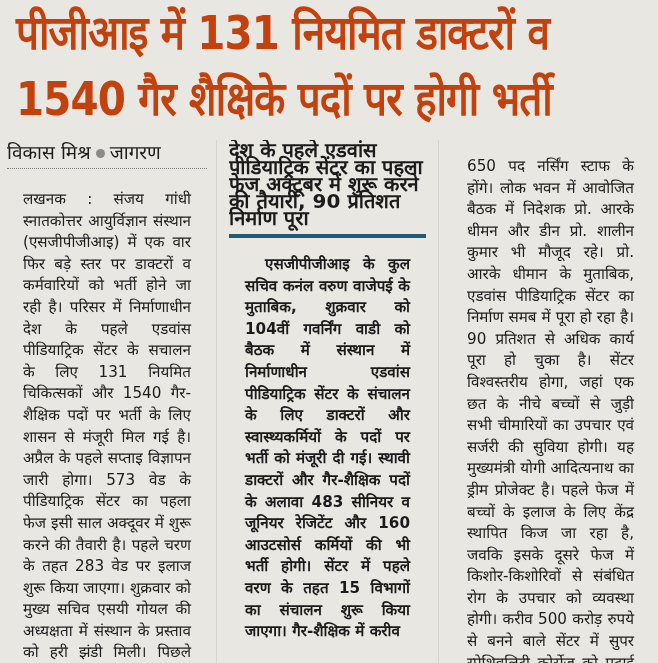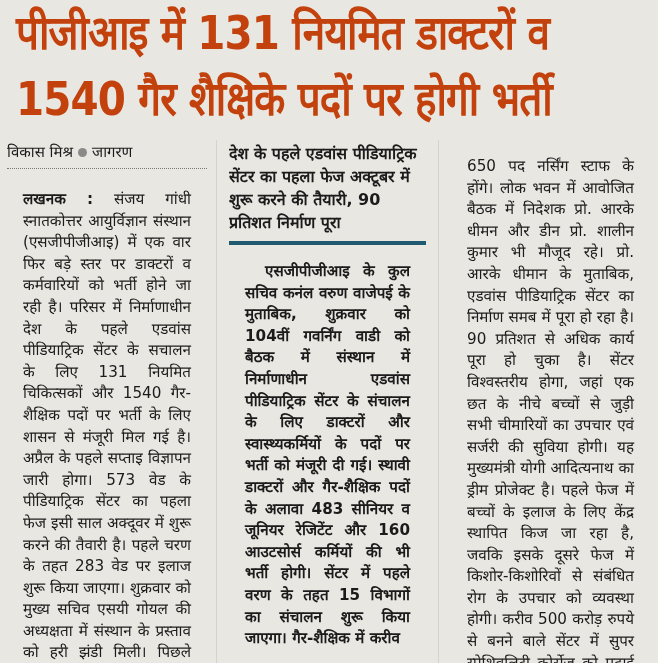--- a/index.html
+++ b/index.html
@@ -35,33 +35,33 @@
     }
     .col p { margin: 16px; }
     .col1 { left: 7px; width: 200px; }
     .col2 { left: 229px; width: 197px; }
     .col3 { left: 451px; width: 199px; }
     .vsep {
       position: absolute; top: 140px; bottom: 0; width: 1px;
       background: #d6d3cd;
     }
     .byline {
-      font-size: 15px; line-height: 24px; text-align: left;
+      font-size: 19px; line-height: 24px; text-align: left;
       white-space: nowrap;
     }
     .byline .dot {
       display: inline-block; width: 9px; height: 9px; border-radius: 50%;
       background: #8a8a88; margin: 0 5px 1px 5px; vertical-align: middle;
     }
     .dotted-rule {
       border-top: 1px dotted #777; margin: 4px 0 20px 0; height: 0;
     }
-    .dateline { font-weight: bold; }
+    .dateline { font-weight: normal; }
     .subhead {
-      font-size: 16px; line-height: 23px; text-align: left;
+      font-size: 20px; line-height: 17px; text-align: left;
       font-weight: bold;
       padding-top: 2px;
     }
     .teal-rule {
       height: 4px; background: #1f5a70; margin: 7px 0 7px 0;
     }
     .indent { text-indent: 20px; font-weight: bold; }
   </style>
 </head>
 <body>

